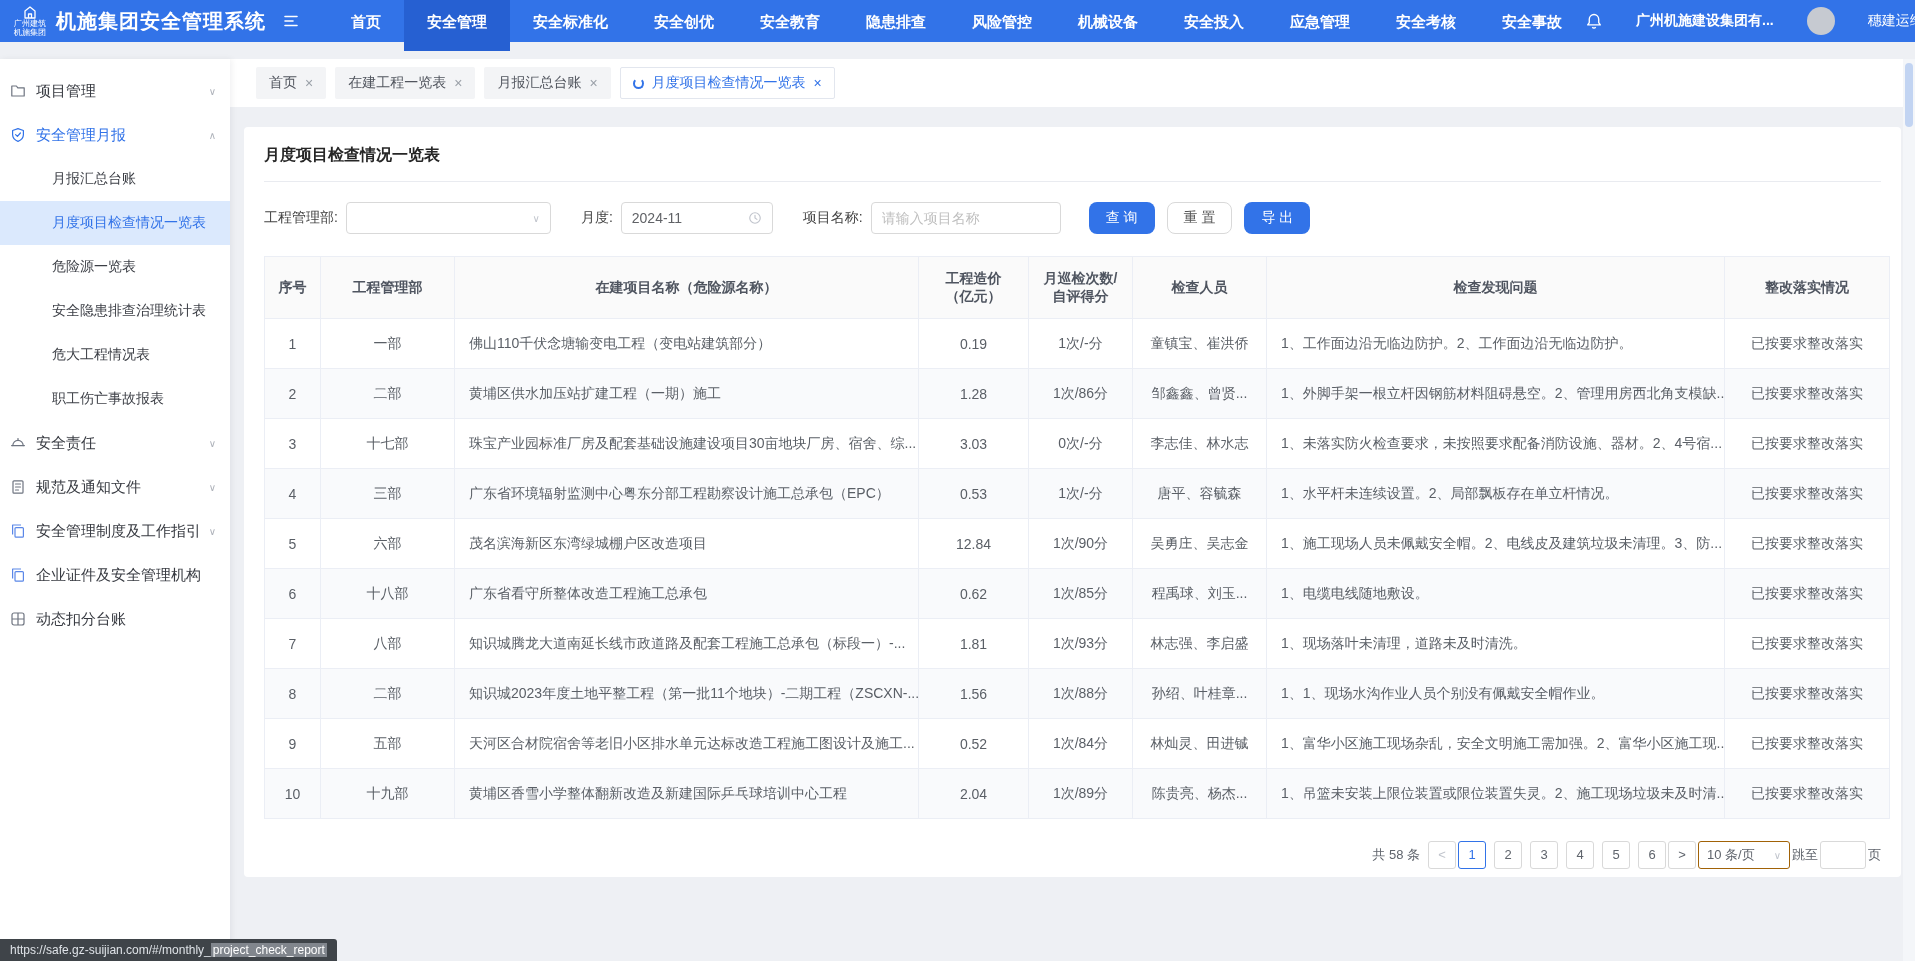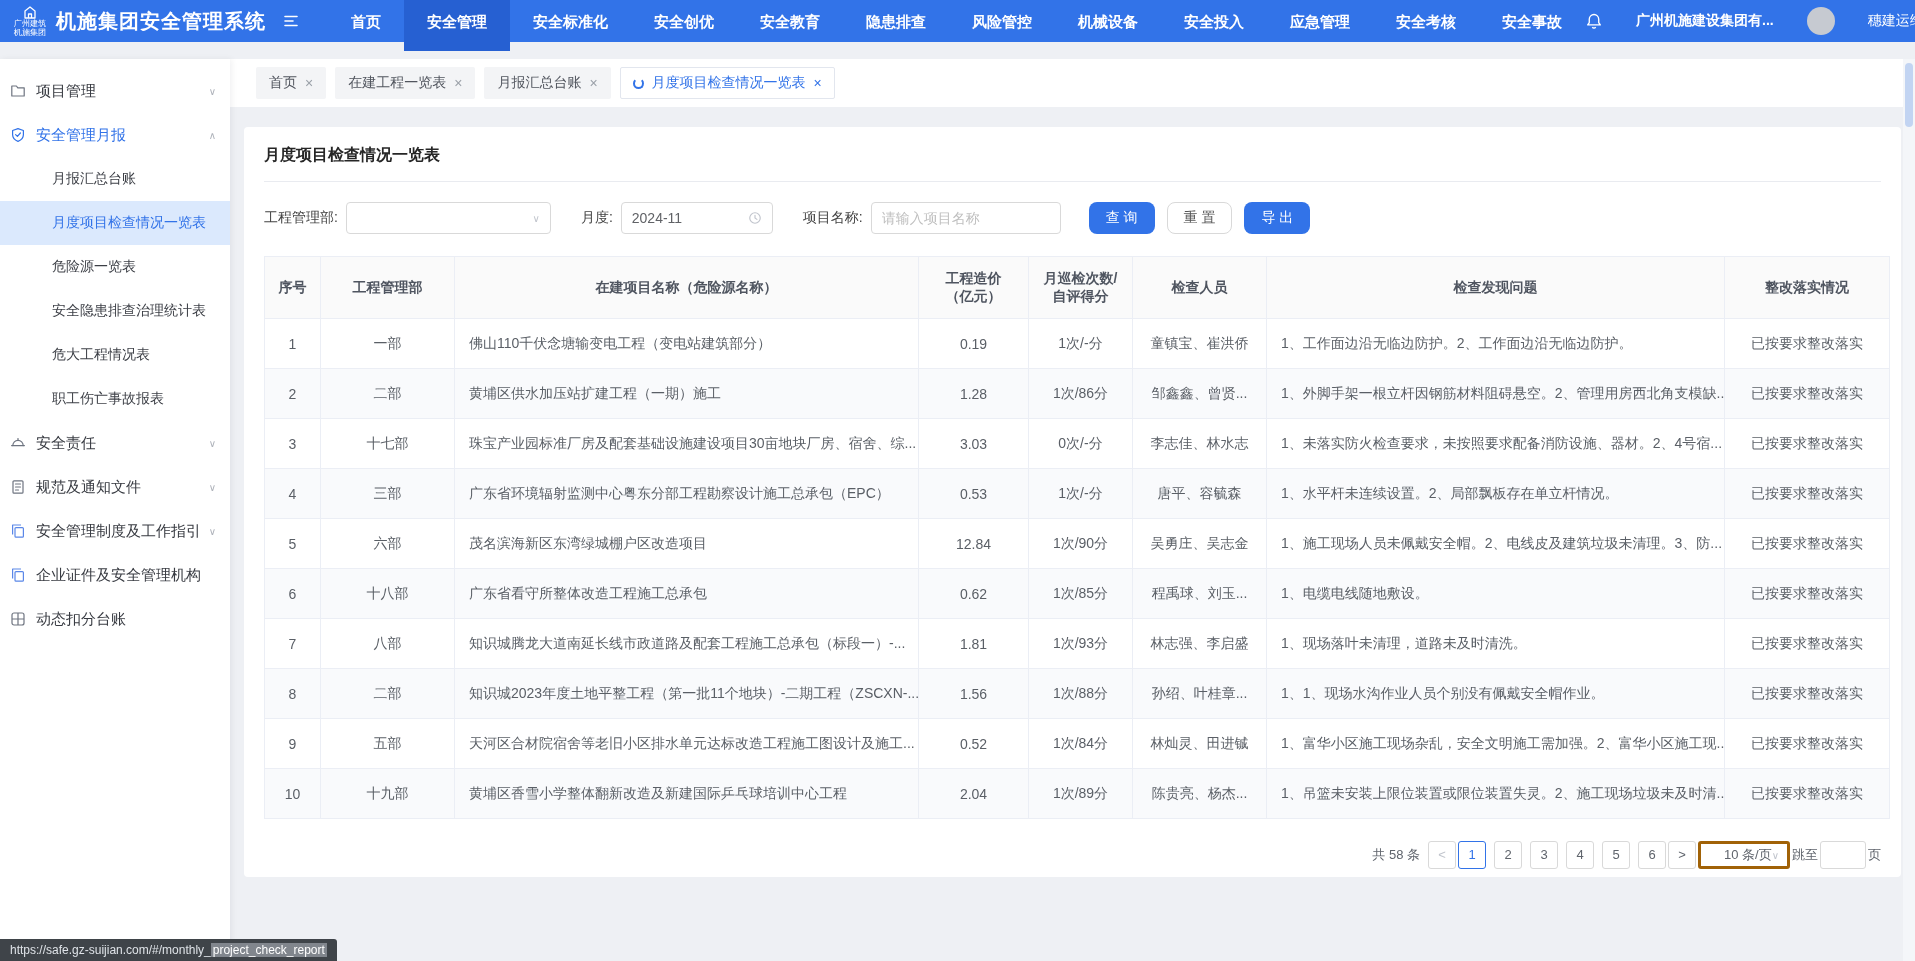--- a/index.html
+++ b/index.html
@@ -81,22 +81,22 @@
   tbody tr:nth-child(even) td { background:#f9fafc; }
 
   
   .pagination { margin-top:22px; display:flex; justify-content:flex-end; align-items:center; gap:2px;
     font-size:13px; color:#5f646c; }
   .pg-total { margin-right:6px; }
   .pg-btn { min-width:28px; height:28px; line-height:26px; text-align:center; border:1px solid #d9d9d9;
     border-radius:3px; background:#fff; cursor:pointer; padding:0 4px; }
   .pg-btn.active { border-color:#3273e8; color:#3273e8; }
   .pg-btn.disabled { color:#c0c4cc; cursor:default; }
-  .pg-size { width:92px; height:28px; border:3px solid #a16207; border-radius:3px; background:#fff;
-    display:flex; align-items:center; justify-content:flex-end; padding:0 8px; cursor:pointer; }
+  .pg-size { width:92px; height:28px; border:1px solid #a16207; border-radius:3px; background:#fff;
+    display:flex; align-items:center; justify-content:space-between; padding:0 8px; cursor:pointer; }
   .pg-jump-input { width:46px; height:28px; border:1px solid #d9d9d9; border-radius:3px; outline:none; padding:0 6px; }
 
   
   .statusbar { position:fixed; left:0; bottom:0; background:#3f4449; color:#dfe3e8; font-size:12px;
     padding:4px 10px; border-top-right-radius:3px; white-space:nowrap; z-index:40; display:flex; }
   .statusbar .hl { background:#81868d; color:#fff; padding:0 2px; }
   .scroll-track { position:fixed; right:0; top:59px; bottom:0; width:12px; background:#f4f6f9; z-index:25; }
   .scroll-thumb { position:absolute; top:4px; right:2px; width:8px; height:64px; border-radius:4px; background:#c2d4f2; }
 </style>
 </head>

